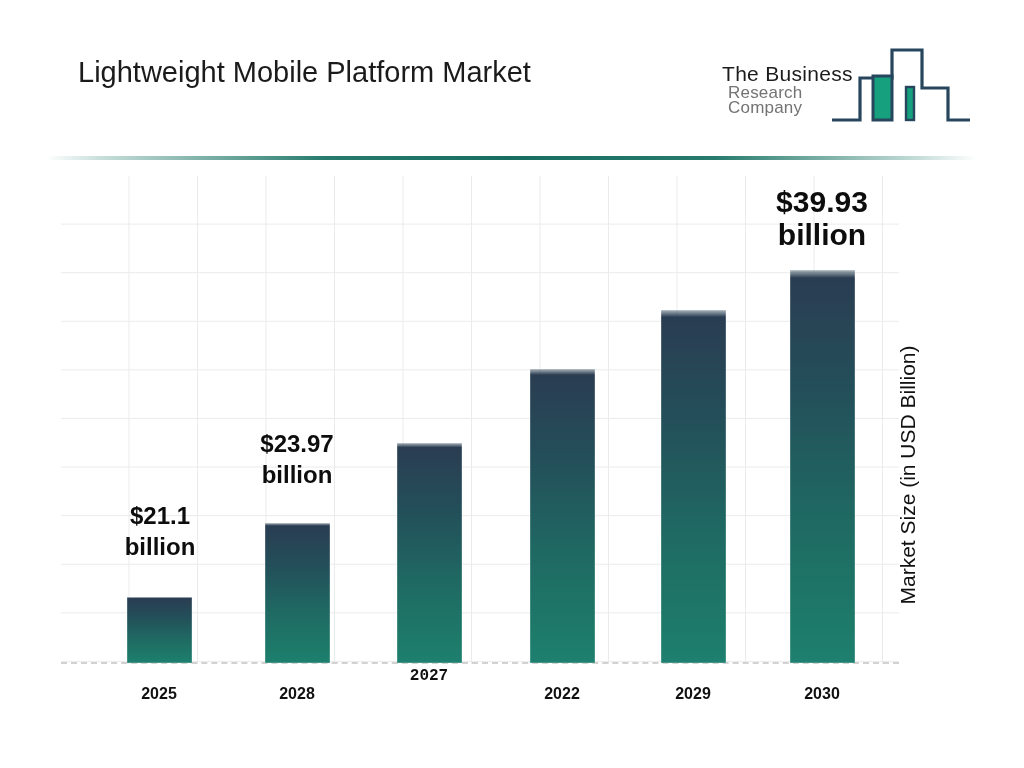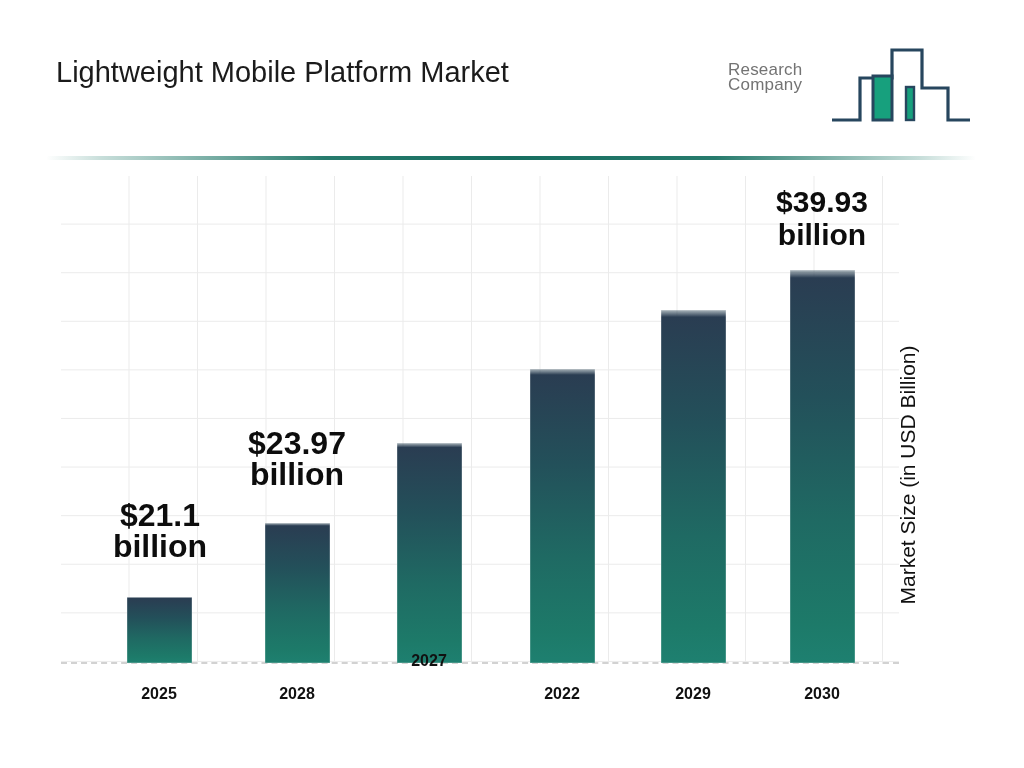--- a/index.html
+++ b/index.html
@@ -13,21 +13,21 @@
   #page{position:absolute;left:0;top:0;width:1024px;height:768px;}
 
   
   .header{position:absolute;left:0;top:0;width:1024px;height:150px;}
   .title{
     position:absolute;left:56px;top:50px;width:640px;
     font-size:29px;line-height:45px;color:#1b1b1b;
     font-family:"Liberation Sans", sans-serif;font-weight:400;
     letter-spacing:0px;
   }
-  .title .line{display:block;}
+  .title .line{display:block;margin-left:22px;}
 
   .logo{position:absolute;left:722px;top:40px;width:250px;height:90px;}
   .logo-text{position:absolute;left:0px;top:22px;width:150px;text-align:left;}
   .logo-text .l1{display:block;font-size:21px;color:#1c1c1c;line-height:23px;letter-spacing:.3px;}
   .logo-text .l2{display:block;font-size:17px;color:#737373;line-height:15px;letter-spacing:.2px;padding-left:6px;}
   .logo-mark{position:absolute;left:108px;top:0px;width:142px;height:88px;}
 
   .divider{
     position:absolute;left:46px;top:156px;width:930px;height:4px;
     background:linear-gradient(to right,
@@ -60,21 +60,21 @@
 
   
   .bars{position:absolute;left:0;top:0;width:1024px;height:768px;}
   .bar{
     position:absolute;
     background:linear-gradient(to bottom,#2a3d52 0%,#26435260 0%,#2a3d52 2%,#23505a 32%,#1f6a63 64%,#1d7a69 90%,#1e8070 100%);
     box-shadow:0 0 0 0.5px rgba(255,255,255,.35) inset;
   }
   .bar-label{
     position:absolute;text-align:center;
-    font-size:32px;font-weight:bold;color:#0d0d0d;line-height:31px;
+    font-size:24px;font-weight:bold;color:#0d0d0d;line-height:31px;
     font-family:"Liberation Sans", sans-serif;
   }
   .bar-label.big{font-size:30px;line-height:33px;}
   .xlabel{
     position:absolute;text-align:center;
     font-size:16px;font-weight:bold;color:#111;
     font-family:"Liberation Sans", sans-serif;
   }
 
   
@@ -109,20 +109,21 @@
 
 <div id="page">
 
   <div class="header">
     <div class="title">
       <span class="line">Lightweight Mobile Platform Market</span>
     </div>
 
     <div class="logo">
       <div class="logo-text">
+        <span class="l1">The Business</span>
         <span class="l2">Research Company</span>
       </div>
       <div class="logo-mark">
         <svg width="142" height="88" viewBox="0 0 142 88" fill="none">
           <path d="M2 80 H30 V38 H62 V10 H92 V48 H118 V80 H140" stroke="#27465e" stroke-width="3.2" fill="none" stroke-linejoin="miter" stroke-linecap="butt"></path>
           <rect x="43" y="36" width="19" height="44" fill="#17a07d" stroke="#27465e" stroke-width="3"></rect>
           <rect x="76" y="47" width="8" height="33" fill="#17a07d" stroke="#27465e" stroke-width="2.4"></rect>
         </svg>
       </div>
     </div>
@@ -154,21 +155,21 @@
       <span>billion</span>
     </div>
 
     <div class="bar-label big" style="left:757px;top:185px;width:130px;">
       <span>$39.93</span><br>
       <span>billion</span>
     </div>
 
     <div class="xlabel" style="left:109px;top:685px;width:100px;">2025</div>
     <div class="xlabel" style="left:247px;top:685px;width:100px;">2028</div>
-    <div class="xlabel" style="left:379px;top:652px;width:100px;">2027</div>
+    <div class="xlabel" style="left:379px;top:667px;width:100px;font-family:Liberation Mono, monospace;">2027</div>
     <div class="xlabel" style="left:512px;top:685px;width:100px;">2022</div>
     <div class="xlabel" style="left:643px;top:685px;width:100px;">2029</div>
     <div class="xlabel" style="left:772px;top:685px;width:100px;">2030</div>
   </div>
 
   <div class="ytitle">
     <span>Market Size (in USD Billion)</span>
   </div>
 
 

